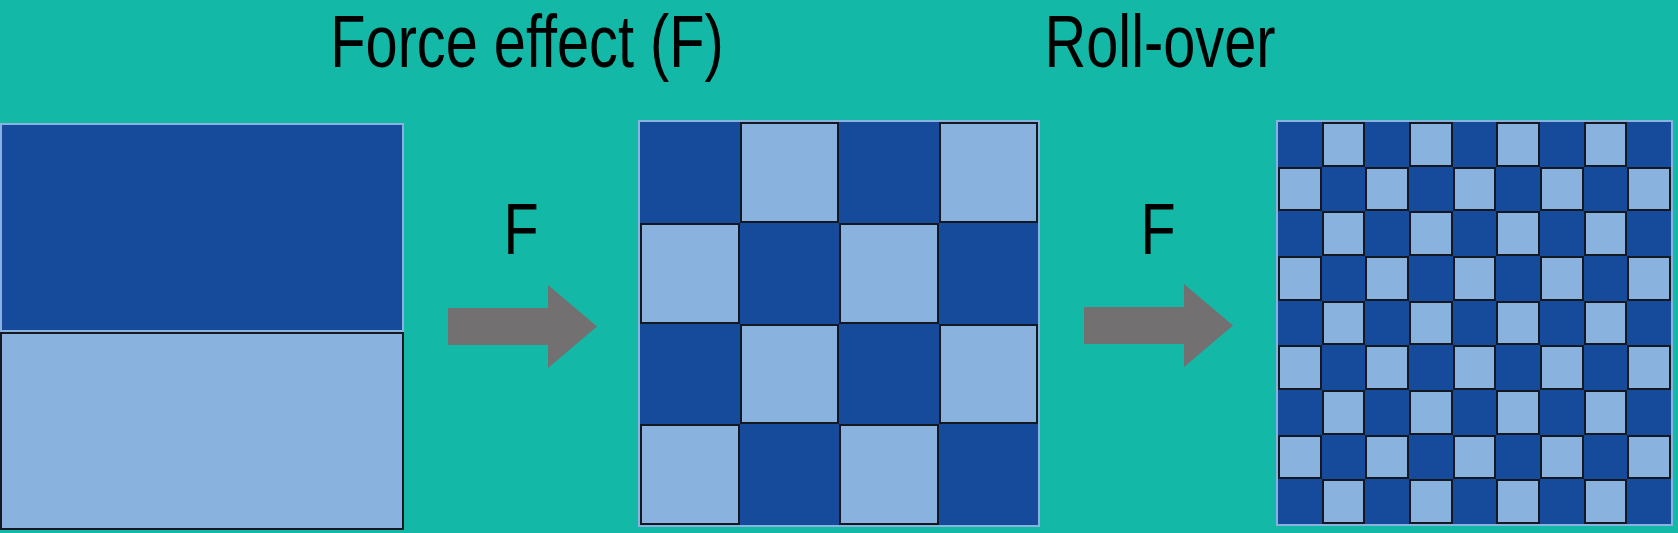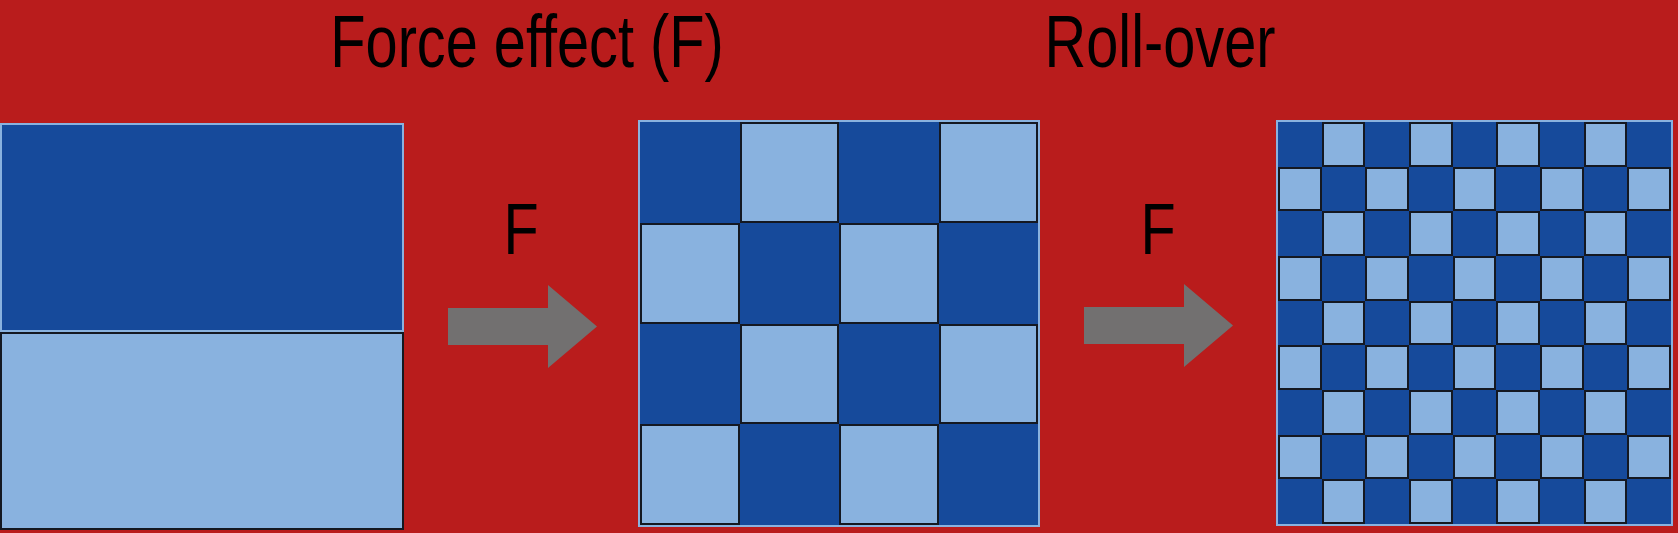--- a/index.html
+++ b/index.html
@@ -5,21 +5,21 @@
   html, body {
     margin: 0;
     padding: 0;
     background: #ffffff;
     font-family: "Liberation Sans", sans-serif;
   }
   .canvas {
     position: relative;
     width: 1678px;
     height: 533px;
-    background: #b91c1c;
+    background: #14b8a6;
     overflow: hidden;
   }
   .title {
     position: absolute;
     top: 0;
     height: 82px;
     line-height: 84px;
     font-size: 74px;
     font-weight: 400;
     color: var(--text-color, #000);

